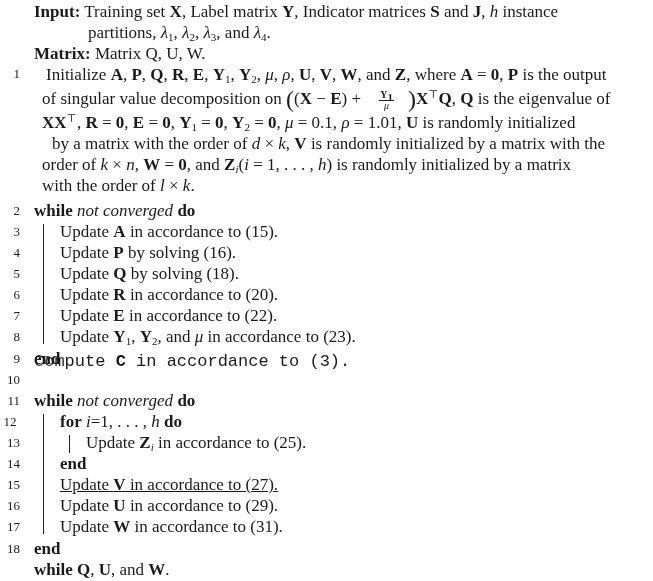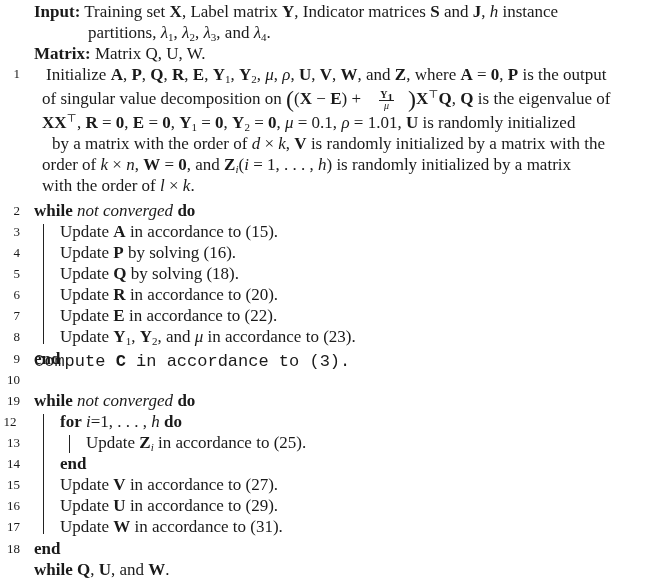--- a/index.html
+++ b/index.html
@@ -83,40 +83,40 @@
 
   <div class="num" style="top:329px;">8</div>
   <div class="line" style="left:60px; top:327px;">Update <b>Y</b><sub>1</sub>, <b>Y</b><sub>2</sub>, and <i>μ</i> in accordance to (23).</div>
 
   <div class="num" style="top:351px;">9</div>
   <div class="line b" style="left:34px; top:349px;">end</div>
 
   <div class="num" style="top:372px;">10</div>
   <div class="line" style="left:34px; top:352px;font-family:Liberation Mono, monospace;">Compute <b>C</b> in accordance to (3).</div>
 
-  <div class="num" style="top:393px;">19</div>
+  <div class="num" style="top:393px;">11</div>
   <div class="line" style="left:34px; top:391px;">
     <span class="b">while</span>
     <span class="i">not converged</span>
     <span class="b">do</span>
   </div>
   <div class="vbar" style="left:43px; top:414px; height:120px;"></div>
 
   <div class="num" style="top:414px;text-align:center;">12</div>
   <div class="line" style="left:60px; top:412px;"><b>for</b> <i>i</i>=1, . . . , <i>h</i> <b>do</b></div>
   <div class="vbar" style="left:69px; top:435px; height:18px;"></div>
 
   <div class="num" style="top:435px;">13</div>
   <div class="line" style="left:86px; top:433px;">Update <b>Z</b><sub><i>i</i></sub> in accordance to (25).</div>
 
   <div class="num" style="top:456px;">14</div>
   <div class="line b" style="left:60px; top:454px;">end</div>
 
   <div class="num" style="top:477px;">15</div>
-  <div class="line" style="left:60px; top:475px;">Update <b>V</b> in accordance to (27).</div>
+  <div class="line" style="left:60px; top:475px;text-decoration:underline;">Update <b>V</b> in accordance to (27).</div>
 
   <div class="num" style="top:498px;">16</div>
   <div class="line" style="left:60px; top:496px;">Update <b>U</b> in accordance to (29).</div>
 
   <div class="num" style="top:519px;">17</div>
   <div class="line" style="left:60px; top:517px;">Update <b>W</b> in accordance to (31).</div>
 
   <div class="num" style="top:541px;">18</div>
   <div class="line b" style="left:34px; top:539px;">end</div>
 

